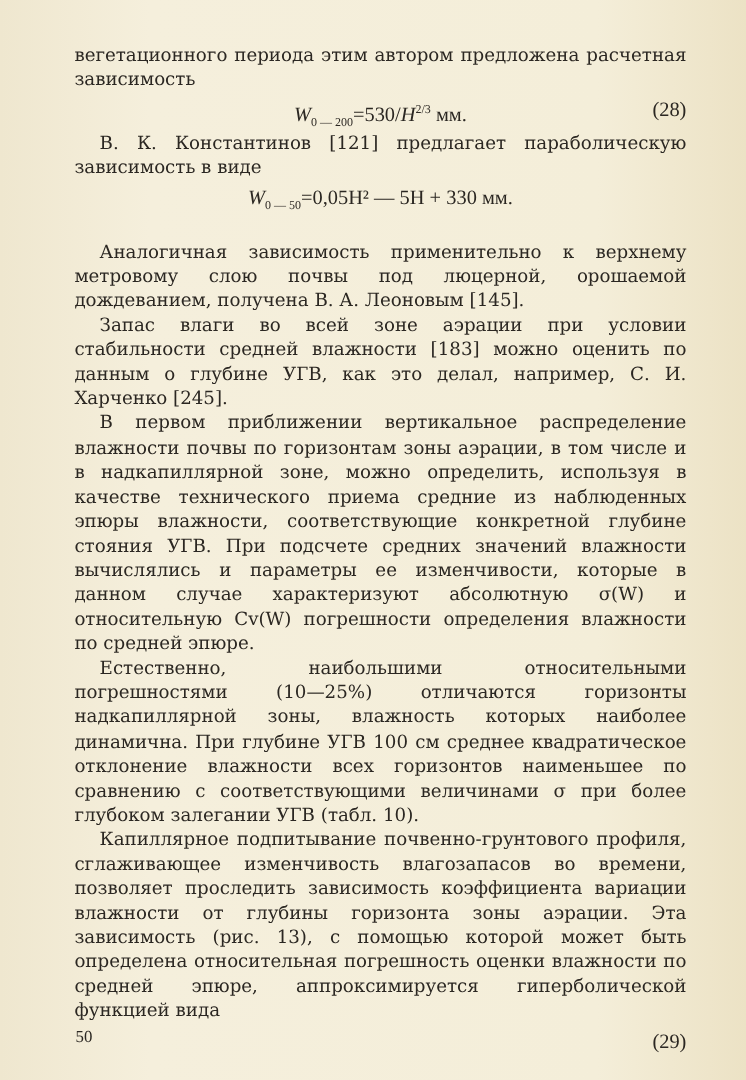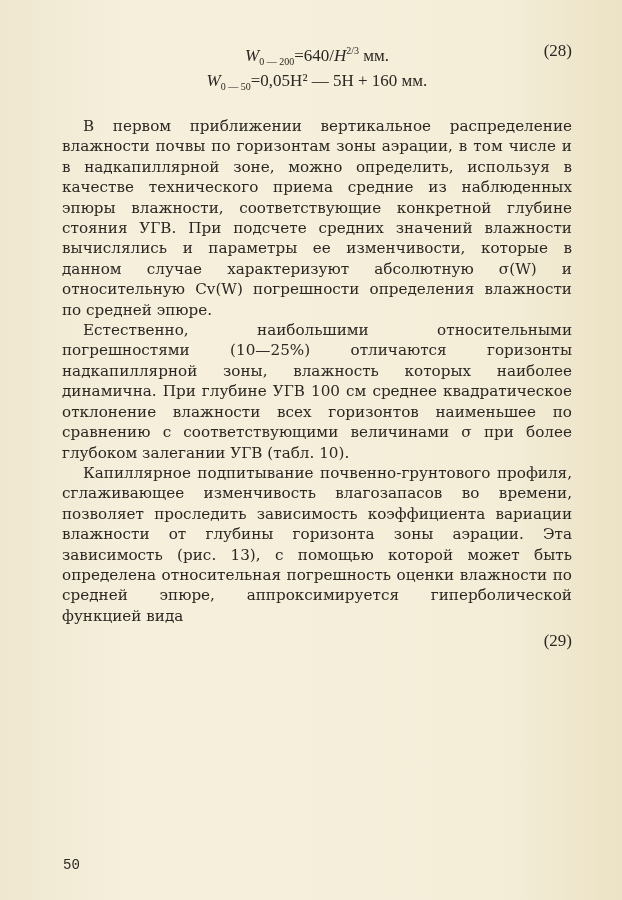--- a/index.html
+++ b/index.html
@@ -45,42 +45,46 @@
     }
     .it { font-style: italic; }
     sub { font-size: 10px; }
     sup { font-size: 10px; margin-top: 37px; }
     .gap { height: 18px; }
     .pagenum {
       position: absolute;
       left: 63px;
       top: 857px;
       font-size: 14px;
-      font-family: Liberation Mono, monospace;
+      font-family: Liberation Serif, serif;
     }
   </style>
 </head>
 <body>
 
 <div class="page">
   <div class="content">
 
+    <p>вегетационного периода этим автором предложена расчетная зависимость</p>
 
     <div class="formula">
-      <span class="it">W</span><sub>0 — 200</sub><span>=640/</span><span class="it">H</span><sup>2/3</sup><span> мм.</span>
+      <span class="it">W</span><sub>0 — 200</sub><span>=530/</span><span class="it">H</span><sup>2/3</sup><span> мм.</span>
       <span class="eqn">(28)</span>
     </div>
 
+    <p class="indent">В. К. Константинов [121] предлагает параболическую зависимость в виде</p>
 
     <div class="formula">
-      <span class="it">W</span><sub>0 — 50</sub><span>=0,05H² — 5H + 160 мм.</span>
+      <span class="it">W</span><sub>0 — 50</sub><span>=0,05H² — 5H + 330 мм.</span>
     </div>
 
     <div class="gap"></div>
 
+    <p class="indent">Аналогичная зависимость применительно к верхнему метровому слою почвы под люцерной, орошаемой дождеванием, получена В. А. Леоновым [145].</p>
+    <p class="indent">Запас влаги во всей зоне аэрации при условии стабильности средней влажности [183] можно оценить по данным о глубине УГВ, как это делал, например, С. И. Харченко [245].</p>
     <p class="indent">В первом приближении вертикальное распределение влажности почвы по горизонтам зоны аэрации, в том числе и в надкапиллярной зоне, можно определить, используя в качестве технического приема средние из наблюденных эпюры влажности, соответствующие конкретной глубине стояния УГВ. При подсчете средних значений влажности вычислялись и параметры ее изменчивости, которые в данном случае характеризуют абсолютную σ(W) и относительную Cv(W) погрешности определения влажности по средней эпюре.</p>
     <p class="indent">Естественно, наибольшими относительными погрешностями (10—25%) отличаются горизонты надкапиллярной зоны, влажность которых наиболее динамична. При глубине УГВ 100 см среднее квадратическое отклонение влажности всех горизонтов наименьшее по сравнению с соответствующими величинами σ при более глубоком залегании УГВ (табл. 10).</p>
     <p class="indent">Капиллярное подпитывание почвенно-грунтового профиля, сглаживающее изменчивость влагозапасов во времени, позволяет проследить зависимость коэффициента вариации влажности от глубины горизонта зоны аэрации. Эта зависимость (рис. 13), с помощью которой может быть определена относительная погрешность оценки влажности по средней эпюре, аппроксимируется гиперболической функцией вида</p>
 
     <div class="formula">
 
       <span class="eqn">(29)</span>
     </div>
 
   </div>

